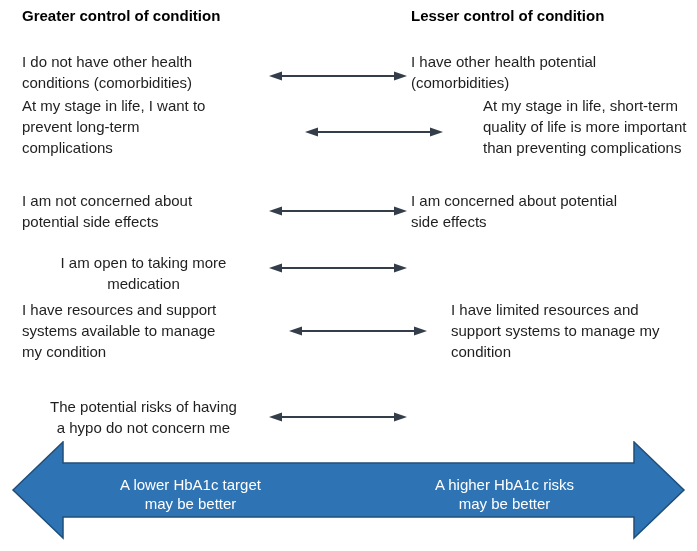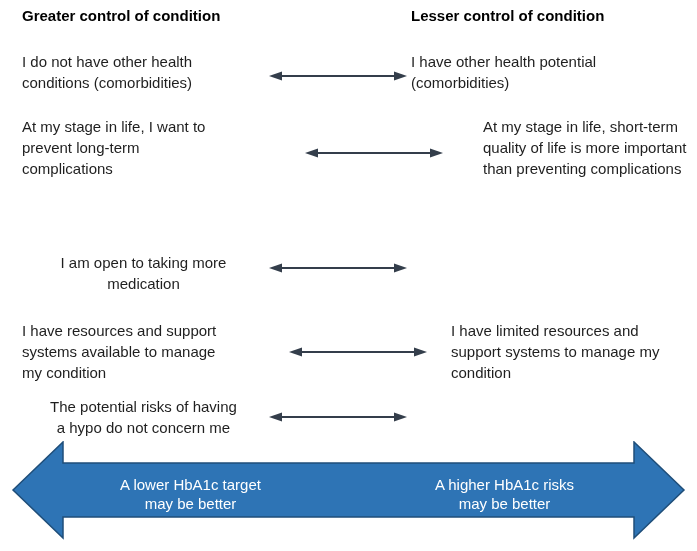--- a/index.html
+++ b/index.html
@@ -41,24 +41,24 @@
   .col-header.right { grid-column: 3; }
   .pair-row {
     position: absolute;
     left: 22px;
     width: 660px;
     display: grid;
     grid-template-columns: 243px 146px 271px;
     align-items: center;
   }
   .r1 { top: 43px; margin-top: 8px; }
-  .r2 { top: 116px; gap: 36px; }
+  .r2 { top: 95px; gap: 36px; }
   .r3 { top: 190px; }
   .r4 { top: 252px; text-align: center; }
-  .r5 { top: 320px; gap: 20px; }
+  .r5 { top: 299px; gap: 20px; }
   .r6 { top: 396px; text-align: center; }
   .statement { white-space: pre-line; }
   .mid { justify-self: center; display: flex; align-items: center; }
   .r1 .mid { transform: translateY(4px); }
   .r2 .mid { transform: translateY(5px); }
   .r4 .mid { transform: translateY(-5px); }
   .connector { display: block; }
   .scale-arrow {
     position: absolute;
     top: 441px;
@@ -113,20 +113,33 @@
         <line x1="12" y1="6" x2="128" y2="6" stroke="var(--connector-arrow)" stroke-width="1.8"></line>
         <polygon points="1,6 14,1.5 14,10.5" fill="var(--connector-arrow)"></polygon>
         <polygon points="139,6 126,1.5 126,10.5" fill="var(--connector-arrow)"></polygon>
       </svg>
     </div>
     <div class="statement">At my stage in life, short-term
 quality of life is more important
 than preventing complications</div>
   </div>
 
+  <div class="pair-row r3">
+    <div class="statement">I am not concerned about
+potential side effects</div>
+    <div class="mid">
+      <svg class="connector" width="140" height="12" viewBox="0 0 140 12">
+        <line x1="12" y1="6" x2="128" y2="6" stroke="var(--connector-arrow)" stroke-width="1.8"></line>
+        <polygon points="1,6 14,1.5 14,10.5" fill="var(--connector-arrow)"></polygon>
+        <polygon points="139,6 126,1.5 126,10.5" fill="var(--connector-arrow)"></polygon>
+      </svg>
+    </div>
+    <div class="statement">I am concerned about potential
+side effects</div>
+  </div>
 
   <div class="pair-row r4">
     <div class="statement">I am open to taking more
 medication</div>
     <div class="mid">
       <svg class="connector" width="140" height="12" viewBox="0 0 140 12">
         <line x1="12" y1="6" x2="128" y2="6" stroke="var(--connector-arrow)" stroke-width="1.8"></line>
         <polygon points="1,6 14,1.5 14,10.5" fill="var(--connector-arrow)"></polygon>
         <polygon points="139,6 126,1.5 126,10.5" fill="var(--connector-arrow)"></polygon>
       </svg>

